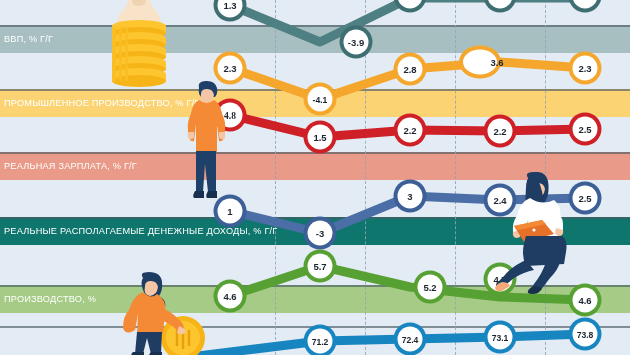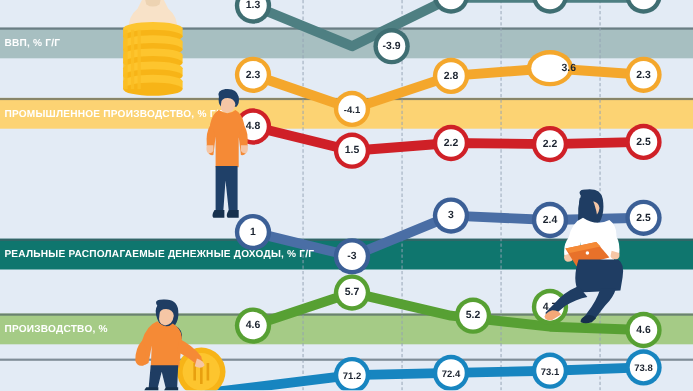--- a/index.html
+++ b/index.html
@@ -9,21 +9,21 @@
     background:#e3ebf5;
     position:relative;
   }
   #stage { position:absolute; inset:0; width:630px; height:355px; overflow:hidden; background:#e3ebf5; }
 
   
   .band { position:absolute; left:0; width:630px; display:flex; align-items:center; }
   .band .band-top-rule { position:absolute; left:0; top:0; width:100%; height:1.5px; background:#4a5a64; opacity:.65; }
   .band-label {
     position:relative; z-index:6;
-    font-size:9.2px; font-weight:bold; letter-spacing:.2px;
+    font-size:9.2px; font-weight:normal; letter-spacing:.2px;
     white-space:nowrap; padding-left:4px;
     font-family:"Liberation Sans", sans-serif;
   }
 
   
   .vline { position:absolute; top:0; height:355px; width:0; border-left:1px dashed #95a3b5; opacity:.85; z-index:3; }
 
   
   #lines { position:absolute; inset:0; width:630px; height:355px; z-index:5; pointer-events:none; }
 
@@ -50,20 +50,24 @@
   <div class="band" style="top:25px;height:28px;background:#a7bfc1;">
     <div class="band-top-rule"></div>
     <div class="band-label" style="color:#ffffff;">ВВП, % Г/Г</div>
   </div>
 
   <div class="band" style="top:89px;height:28px;background:#fcd373;">
     <div class="band-top-rule"></div>
     <div class="band-label" style="color:#ffffff;">ПРОМЫШЛЕННОЕ ПРОИЗВОДСТВО, % Г/Г</div>
   </div>
 
+  <div class="band" style="top:152px;height:28px;background:#e99a88;">
+    <div class="band-top-rule"></div>
+    <div class="band-label" style="color:#ffffff;">РЕАЛЬНАЯ ЗАРПЛАТА, % Г/Г</div>
+  </div>
 
   <div class="band" style="top:217px;height:28px;background:#0f766e;">
     <div class="band-top-rule"></div>
     <div class="band-label" style="color:#ffffff;">РЕАЛЬНЫЕ РАСПОЛАГАЕМЫЕ ДЕНЕЖНЫЕ ДОХОДЫ, % Г/Г</div>
   </div>
 
   <div class="band" style="top:285px;height:28px;background:#a5cb86;">
     <div class="band-top-rule"></div>
     <div class="band-label" style="color:#ffffff;">ПРОИЗВОДСТВО, %</div>
   </div>
@@ -166,24 +170,24 @@
 
   <div class="bub" style="left:230px;top:5px;box-shadow:0 0 0 4px #3f6e72;">1.3</div>
   <div class="bub" style="left:320px;top:42px;box-shadow:0 0 0 4px #3f6e72;margin-left:36px;">-3.9</div>
   <div class="bub" style="left:410px;top:-4px;box-shadow:0 0 0 4px #3f6e72;"></div>
   <div class="bub" style="left:500px;top:-4px;box-shadow:0 0 0 4px #3f6e72;"></div>
   <div class="bub" style="left:585px;top:-4px;box-shadow:0 0 0 4px #3f6e72;"></div>
 
   <div class="bub" style="left:230px;top:68px;box-shadow:0 0 0 4px #f4a72c;">2.3</div>
   <div class="bub small" style="left:320px;top:99px;box-shadow:0 0 0 4px #f4a72c;">-4.1</div>
   <div class="bub" style="left:410px;top:69px;box-shadow:0 0 0 4px #f4a72c;">2.8</div>
-  <div class="bub" style="left:500px;top:62px;box-shadow:0 0 0 4px #f4a72c;padding-left:34px;">3.6</div>
+  <div class="bub" style="left:480px;top:62px;box-shadow:0 0 0 4px #f4a72c;padding-left:34px;">3.6</div>
   <div class="bub" style="left:585px;top:68px;box-shadow:0 0 0 4px #f4a72c;">2.3</div>
 
-  <div class="bub" style="left:230px;top:115px;box-shadow:0 0 0 4px #cf2027;">4.8</div>
+  <div class="bub" style="left:230px;top:115px;box-shadow:0 0 0 4px #cf2027;font-family:Liberation Serif, serif;">4.8</div>
   <div class="bub" style="left:320px;top:137px;box-shadow:0 0 0 4px #cf2027;text-align:center;">1.5</div>
   <div class="bub" style="left:410px;top:130px;box-shadow:0 0 0 4px #cf2027;">2.2</div>
   <div class="bub" style="left:500px;top:131px;box-shadow:0 0 0 4px #cf2027;">2.2</div>
   <div class="bub" style="left:585px;top:129px;box-shadow:0 0 0 4px #cf2027;">2.5</div>
 
   <div class="bub" style="left:230px;top:211px;box-shadow:0 0 0 4px #3b5f96;">1</div>
   <div class="bub" style="left:320px;top:233px;box-shadow:0 0 0 4px #3b5f96;">-3</div>
   <div class="bub" style="left:410px;top:196px;box-shadow:0 0 0 4px #3b5f96;">3</div>
   <div class="bub" style="left:500px;top:200px;box-shadow:0 0 0 4px #3b5f96;">2.4</div>
   <div class="bub" style="left:585px;top:198px;box-shadow:0 0 0 4px #3b5f96;">2.5</div>

